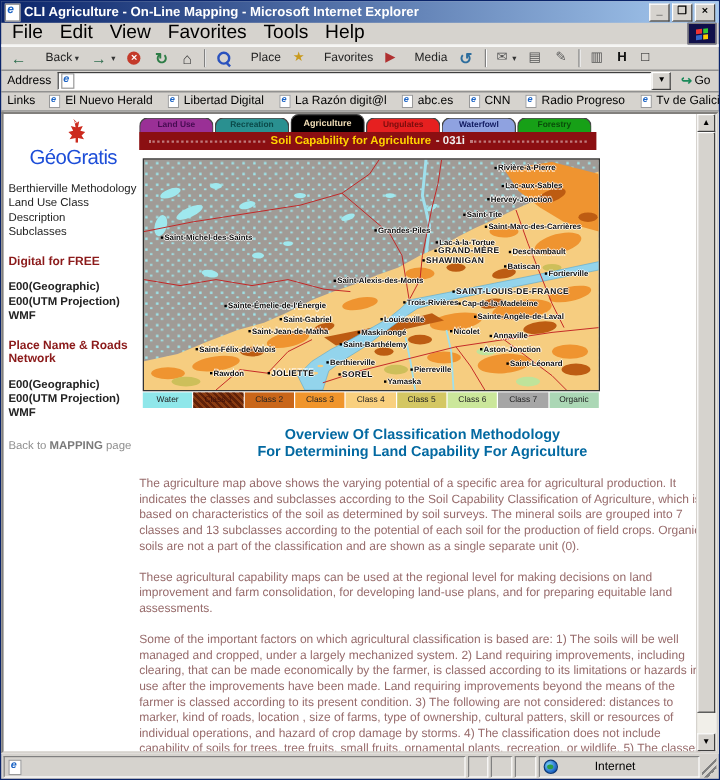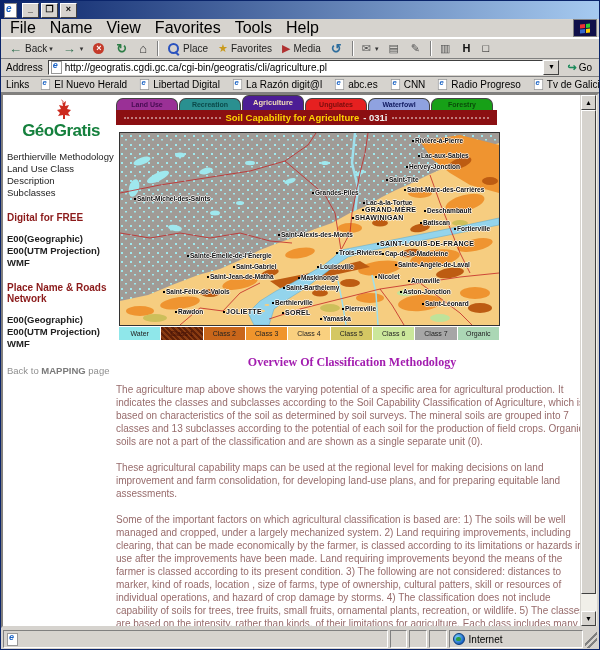--- a/index.html
+++ b/index.html
@@ -20,21 +20,21 @@
   .throbber{margin-left:auto;width:22px;height:16px;background:#10104a;border:1px solid #808080;display:flex;align-items:center;justify-content:center;}
   .flag{width:10px;height:9px;display:grid;grid-template-columns:1fr 1fr;gap:1px;transform:skewY(-6deg);}
   .flag i{display:block;}
   .toolbar{height:19px;display:flex;align-items:center;padding:0 3px;border-top:1px solid #fff;border-bottom:1px solid #808080;flex:0 0 auto;}
   .tbtn{display:flex;align-items:center;padding:1px 4px;margin:0 1px;font-size:10px;color:#222;}
   .tico{font-size:11px;line-height:11px;margin-right:2px;}
   .tico.big{font-size:13px;font-weight:bold;}
   .ticircle{display:inline-block;width:11px;height:11px;border-radius:50%;background:#c43a2a;color:#fff;font-size:9px;line-height:11px;text-align:center;font-weight:bold;}
   .mag{display:inline-block;width:7px;height:7px;border:2px solid #2a52be;border-radius:50%;position:relative;margin:0 3px 0 1px;}
   .mag::after{content:"";position:absolute;width:2px;height:5px;background:#2a52be;left:6px;top:6px;transform:rotate(-45deg);}
-  .tlabel{font-size:10px;margin-left:1px;}
+  .tlabel{font-size:10px;margin-left:14px;}
   .tcaret{font-size:7px;margin-left:2px;color:#333;}
   .tsep{width:1px;height:15px;background:#808080;border-right:1px solid #fff;margin:0 3px;}
 
   
   .addressbar{height:17px;display:flex;align-items:center;padding:0 3px;border-bottom:1px solid #808080;flex:0 0 auto;}
   .bar-label{font-size:10px;color:#000;margin:0 5px 0 2px;}
   .addr-field{flex:1;height:13px;background:#fff;border:1px solid;border-color:#404040 #fff #fff #404040;display:flex;align-items:center;padding:0 2px;}
   .page-ico{width:9px;height:11px;background:#fff;border:1px solid #999;position:relative;margin-right:3px;flex:0 0 auto;}
   .page-ico::after{content:"e";position:absolute;left:1px;top:-2px;font-size:9px;font-weight:bold;font-style:italic;color:#1b63c4;}
   .addr-url{font-size:10px;color:#000;white-space:nowrap;overflow:hidden;flex:1;}
@@ -51,21 +51,21 @@
   .content{flex:1;background:#fff;border:2px inset #d6d3ce;position:relative;overflow:hidden;}
   .scrollbar{position:absolute;right:0;top:0;bottom:0;width:16px;background:#f1efe9;border-left:1px solid #d6d3ce;}
   .sb-btn{position:absolute;left:0;width:15px;height:15px;background:#d6d3ce;border:1px solid;border-color:#fff #404040 #404040 #fff;font-size:7px;text-align:center;line-height:14px;color:#000;box-sizing:border-box;}
   .sb-up{top:0;}
   .sb-down{bottom:0;}
   .sb-thumb{position:absolute;left:0;top:15px;width:15px;height:484px;background:#d6d3ce;border:1px solid;border-color:#fff #404040 #404040 #fff;box-sizing:border-box;}
 
   
   .sidebar{position:absolute;left:4px;top:4px;width:108px;font-size:9.5px;color:#222;}
   .logo{text-align:center;margin-bottom:10px;}
-  .logo-text{font-size:17px;font-weight:bold;color:#15803d;letter-spacing:-.5px;}
+  .logo-text{font-size:17px;font-weight:normal;color:#1d4ed8;letter-spacing:-.5px;}
   .snav{margin:1px 0;cursor:pointer;}
   .sheading{color:#8b1a1a;font-weight:bold;font-size:10px;margin:14px 0 10px;}
   .slink{font-weight:bold;margin:1px 0;cursor:pointer;}
   .back-link{margin-top:16px;color:#8f8f8f;}
   .back-link b{color:#7a7a7a;}
 
   
   .tabs{position:absolute;left:113px;top:1px;display:flex;align-items:flex-end;height:14px;}
   .tab{width:60px;height:11px;margin-right:1px;border:1px solid #444;border-bottom:none;border-radius:7px 7px 0 0;font-size:7px;font-weight:bold;text-align:center;line-height:11px;overflow:hidden;}
   .tab.active{height:14px;line-height:14px;font-size:7.5px;}
@@ -82,50 +82,51 @@
   .mlabel::before{content:"";display:inline-block;width:2px;height:2px;background:#000;margin:0 1px 1px 0;}
   .mcaps{font-size:7px;letter-spacing:.3px;}
 
   
   .legend{position:absolute;left:116px;top:232px;width:381px;height:13px;display:flex;}
   .leg{flex:1;margin-right:1px;font-size:7px;color:#222;text-align:center;line-height:13px;overflow:hidden;white-space:nowrap;}
   .leg.leg-tex{background-image:repeating-linear-gradient(45deg,rgba(60,10,0,.55) 0 2px,transparent 2px 4px);color:#40100a;}
 
   
   .article{position:absolute;left:113px;top:260px;width:472px;}
-  .a-head{color:#a21caf;font-weight:bold;font-size:12px;text-align:center;line-height:14px;font-family:Liberation Serif, serif;}
+  .a-head{color:#0369a1;font-weight:bold;font-size:12px;text-align:center;line-height:14px;}
   .a-body{margin-top:14px;color:#976b6b;font-size:10px;line-height:13px;}
   .a-body p{margin:0 0 13px 0;}
 
   
   .statusbar{height:18px;display:flex;align-items:stretch;padding:2px 2px 1px;gap:2px;flex:0 0 auto;}
   .pane{border:1px solid;border-color:#808080 #fff #fff #808080;display:flex;align-items:center;font-size:10px;padding:0 3px;box-sizing:border-box;}
   .pane-doc{width:400px;}
   .pane-sm{width:18px;}
-  .pane-zone{width:140px;}
+  .pane-zone{width:140px;gap:27px;}
   .globe{width:10px;height:10px;border-radius:50%;background:radial-gradient(circle at 35% 35%,#7fd4ff,#1b63c4 70%);border:1px solid #0a3a7a;margin-right:4px;position:relative;}
   .globe::after{content:"";position:absolute;left:2px;top:3px;width:5px;height:4px;background:#2d9d46;border-radius:40%;}
   .grip{width:12px;background:linear-gradient(135deg,transparent 45%,#808080 45% 55%,transparent 55%) ,linear-gradient(135deg,transparent 65%,#808080 65% 75%,transparent 75%);}
 </style>
 </head>
 <body>
 
 <div class="window">
 
   <div class="titlebar">
     <span class="title-icon"></span>
+    <span class="title-text">CLI Agriculture - On-Line Mapping - Microsoft Internet Explorer</span>
     <span class="win-btn">_</span>
     <span class="win-btn">❐</span>
     <span class="win-btn">×</span>
   </div>
 
   <div class="menubar">
     <span id="menu-items" style="display:flex">
         <span class="menu-item">File</span>
-        <span class="menu-item">Name</span>
+        <span class="menu-item">Edit</span>
         <span class="menu-item">View</span>
         <span class="menu-item">Favorites</span>
         <span class="menu-item">Tools</span>
         <span class="menu-item">Help</span>
       </span>
     <span class="throbber">
       <span class="flag">
           <i style="background:#e33"></i>
           <i style="background:#3c3"></i>
           <i style="background:#36c"></i>
@@ -189,21 +190,20 @@
       </div>
       <div class="tbtn">
         <span class="tico " style="color: rgb(17, 17, 17);">□</span>
       </div>
     </div>
 
   <div class="addressbar">
     <span class="bar-label">Address</span>
     <span class="addr-field">
       <span class="page-ico"></span>
-      <span class="addr-url">http://geogratis.cgdi.gc.ca/cgi-bin/geogratis/cli/agriculture.pl</span>
     </span>
     <span class="addr-drop">▼</span>
     <span class="go-btn">
       <span class="go-ico">↪</span>
       <span>Go</span>
     </span>
   </div>
 
   <div class="linksbar">
     <span class="bar-label">Links</span>
@@ -266,21 +266,21 @@
           <div class="slink">E00(Geographic)</div>
           <div class="slink">E00(UTM Projection)</div>
           <div class="slink">WMF</div>
         </div>
       <div class="back-link"><span>Back to </span><b>MAPPING</b><span> page</span></div>
     </div>
 
     <div class="tabs" id="tabs">
         <div class="tab" style="background: rgb(154, 48, 150); color: rgb(71, 11, 82);">Land Use</div>
         <div class="tab" style="background: rgb(42, 144, 144); color: rgb(11, 74, 74);">Recreation</div>
-        <div class="tab active" style="background: #4c1d95; color: rgb(242, 223, 184);">Agriculture</div>
+        <div class="tab active" style="background: #000000; color: rgb(242, 223, 184);">Agriculture</div>
         <div class="tab" style="background: rgb(230, 32, 32); color: rgb(122, 13, 13);">Ungulates</div>
         <div class="tab" style="background: rgb(143, 162, 224); color: rgb(16, 26, 96);">Waterfowl</div>
         <div class="tab" style="background: rgb(23, 160, 23); color: rgb(10, 77, 10);">Forestry</div>
       </div>
 
     <div class="banner">
       <span class="dotfill"></span>
       <span class="banner-title">Soil Capability for Agriculture</span>
       <span class="banner-sheet">- 031i</span>
       <span class="dotfill"></span>
@@ -418,20 +418,21 @@
         <div class="leg" style="background-color: rgb(249, 208, 127);">Class 4</div>
         <div class="leg" style="background-color: rgb(212, 199, 99);">Class 5</div>
         <div class="leg" style="background-color: rgb(203, 231, 155);">Class 6</div>
         <div class="leg" style="background-color: rgb(166, 166, 166);">Class 7</div>
         <div class="leg" style="background-color: rgb(171, 215, 181);">Organic</div>
       </div>
 
     <div class="article">
       <div class="a-head">
         <div>Overview Of Classification Methodology</div>
+        <div>For Determining Land Capability For Agriculture</div>
       </div>
       <div class="a-body" id="paragraphs">
           <p>The agriculture map above shows the varying potential of a specific area for agricultural production. It indicates the classes and subclasses according to the Soil Capability Classification of Agriculture, which is based on characteristics of the soil as determined by soil surveys. The mineral soils are grouped into 7 classes and 13 subclasses according to the potential of each soil for the production of field crops. Organic soils are not a part of the classification and are shown as a single separate unit (0).</p>
           <p>These agricultural capability maps can be used at the regional level for making decisions on land improvement and farm consolidation, for developing land-use plans, and for preparing equitable land assessments.</p>
           <p>Some of the important factors on which agricultural classification is based are: 1) The soils will be well managed and cropped, under a largely mechanized system. 2) Land requiring improvements, including clearing, that can be made economically by the farmer, is classed according to its limitations or hazards in use after the improvements have been made. Land requiring improvements beyond the means of the farmer is classed according to its present condition. 3) The following are not considered: distances to marker, kind of roads, location , size of farms, type of ownership, cultural patters, skill or resources of individual operations, and hazard of crop damage by storms. 4) The classification does not include capability of soils for trees, tree fruits, small fruits, ornamental plants, recreation, or wildlife. 5) The classes are based on the intensity, rather than kinds, of their limitations for agriculture. Each class includes many kinds of soil, and many of the soils in any class require unique management and treatment. 6) Land given a capability classification of 6 or 7 will never warrant irrigation since the benefits derived from irrigation would be negligible. For this reason,</p>
         </div>
     </div>
 
     <div class="scrollbar">
       <div class="sb-btn sb-up">▲</div>

